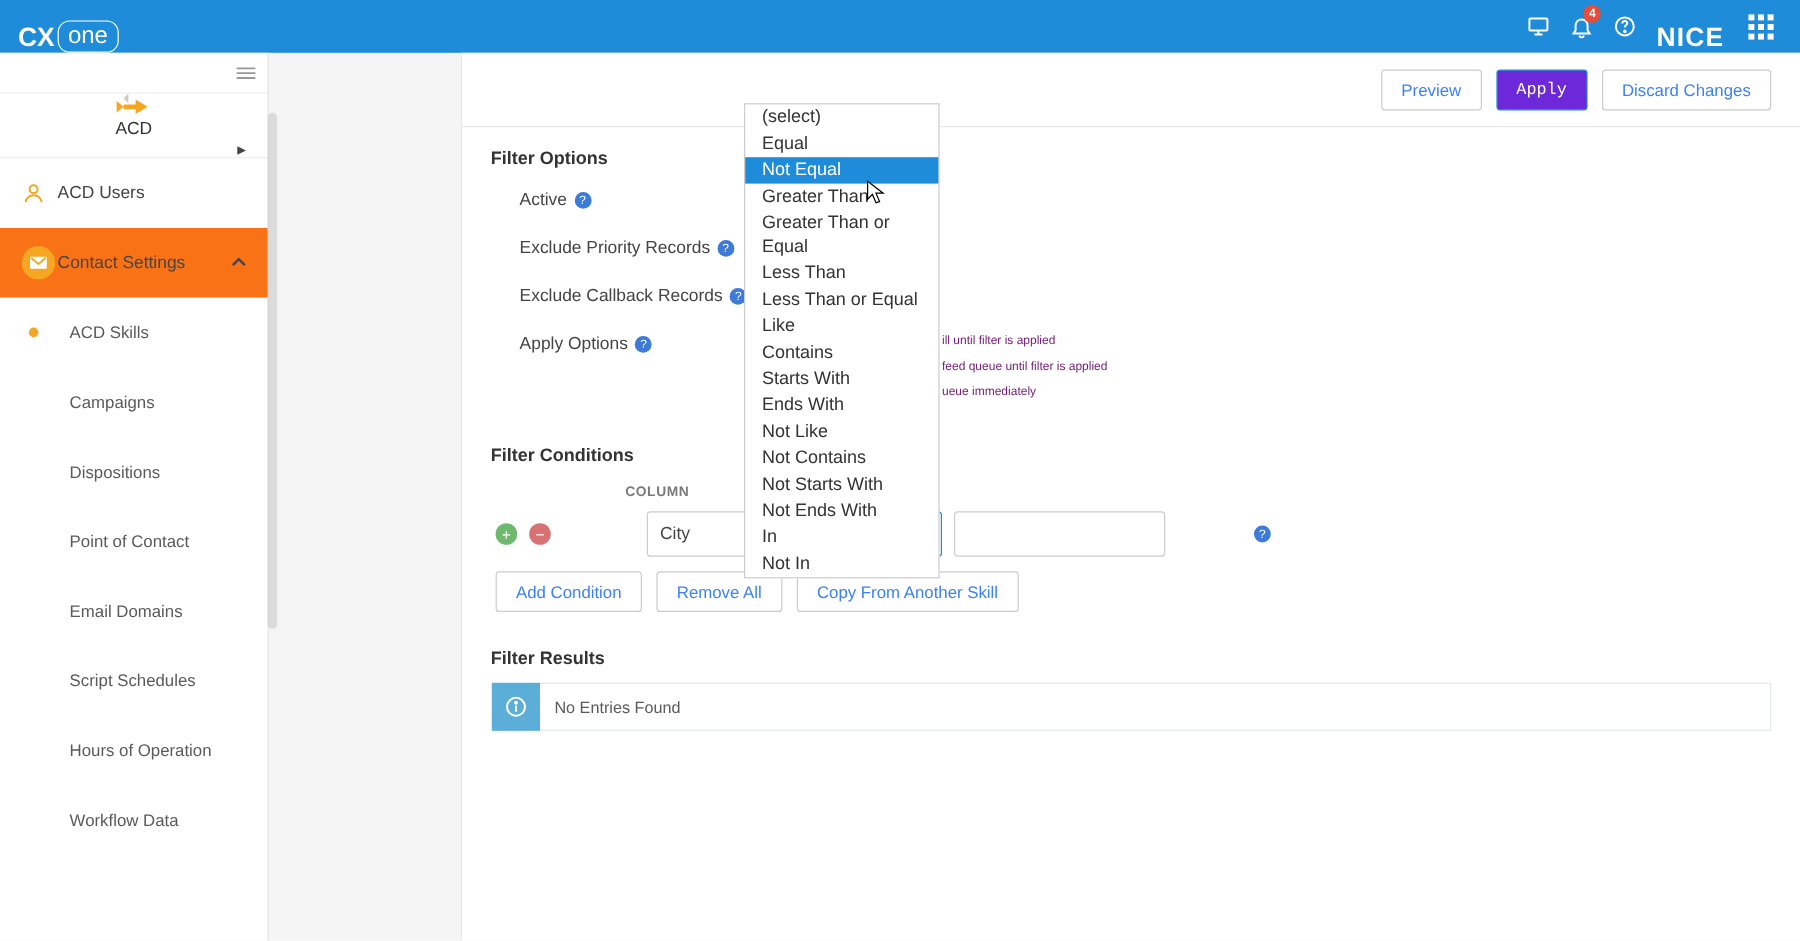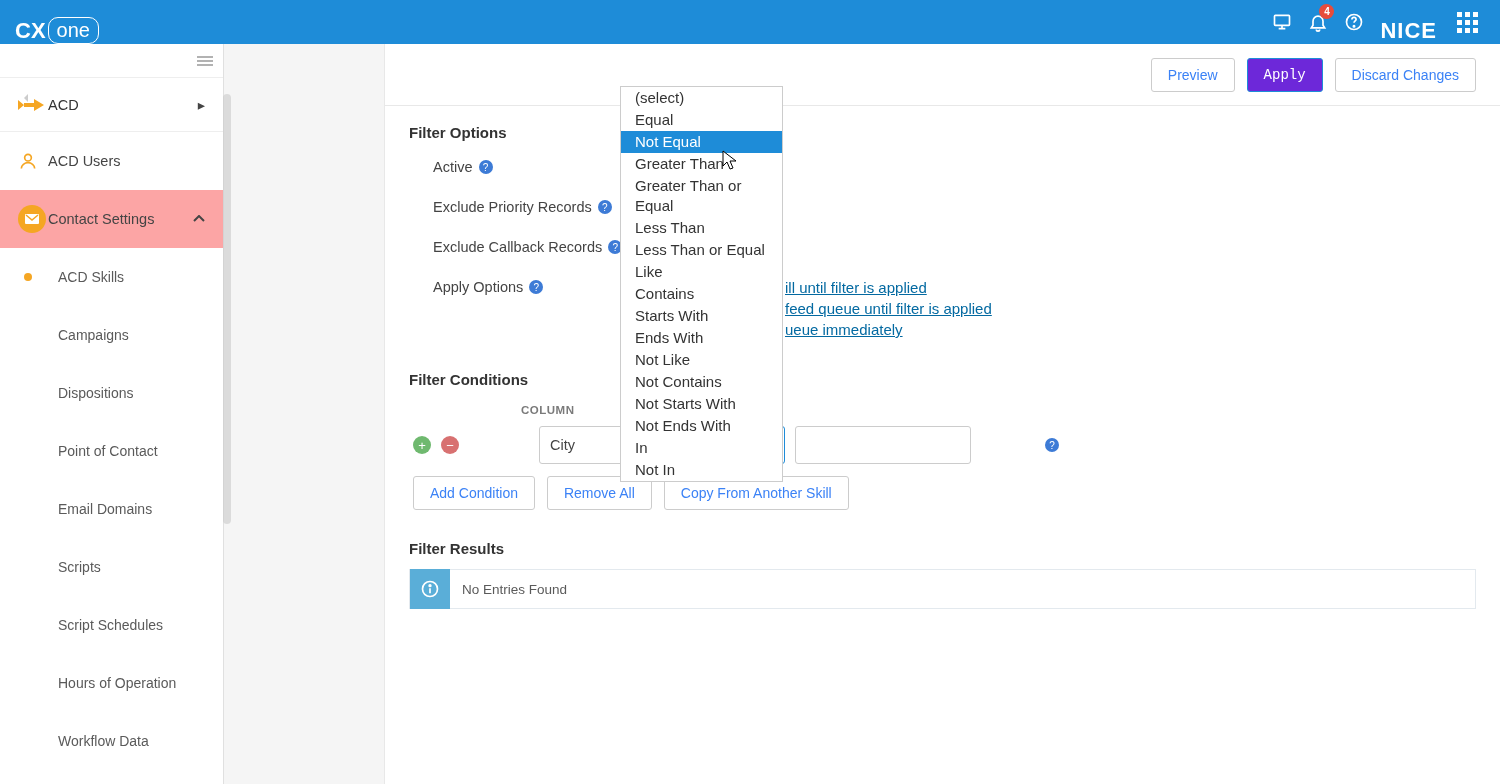--- a/index.html
+++ b/index.html
@@ -17,39 +17,39 @@
   .apps-grid span { width: 5px; height: 5px; background: #fff; }
 
   .layout { display: flex; height: calc(784px - 44px); }
   .sidebar { width: 224px; background: #fff; border-right: 1px solid #e0e0e0; position: relative; }
   .sidebar-scroll { position: absolute; right: -8px; top: 50px; width: 8px; height: 430px; background: #c9c9c9; border-radius: 4px; opacity: 0.6; }
   .collapse-row { height: 34px; display: flex; justify-content: flex-end; align-items: center; padding-right: 10px; border-bottom: 1px solid #eee; }
   .collapse-row .ic { color: #888; }
   .nav-item { display: flex; align-items: center; padding: 0 18px; height: 58px; color: #444; cursor: pointer; font-size: 14.5px; }
   .nav-item .nav-icon { width: 30px; display: flex; align-items: center; justify-content: flex-start; }
   .nav-item .chev { margin-left: auto; color: #444; }
-  .nav-item.selected { background: #fca5a5; }
+  .nav-item.selected { background: #f97316; }
   .nav-item.sub { padding-left: 58px; font-size: 14px; color: #5a5a5a; height: 58px; }
   .nav-item.sub .bullet { width: 8px; height: 8px; border-radius: 50%; background: #f5a623; position: absolute; left: 24px; }
   .nav-item.sub { position: relative; }
-  .nav-item.header-item { height: 54px; border-bottom: 1px solid #eee; font-weight: 500; color: #333; }
+  .nav-item.header-item { height: 54px; border-bottom: 1px solid #eee; font-weight: 500; color: #333; flex-direction: column; }
 
   .content-wrap { flex: 1; display: flex; }
   .gutter { width: 160px; }
   .content { flex: 1; background: #fff; border-left: 1px solid #e8e8e8; padding: 0; position: relative; overflow: visible; }
 
   .top-actions { height: 62px; border-bottom: 1px solid #e8e8e8; display: flex; align-items: center; justify-content: flex-end; padding: 0 24px; gap: 12px; }
   .btn { height: 34px; padding: 0 16px; border: 1px solid #ccc; background: #fff; border-radius: 3px; font-size: 14px; color: #3b82f6; cursor: pointer; display: flex; align-items: center; }
   .btn.primary { background: #6d28d9; color: #fff; border-color: #1e8cd8; font-family: Liberation Mono, monospace; }
 
   .main-area { padding: 18px 24px; position: relative; }
   .section-title { font-size: 15px; font-weight: 600; color: #333; margin-bottom: 12px; }
   .option-row { padding: 6px 0 18px 24px; display: flex; align-items: center; color: #444; font-size: 14.5px; }
   .help { width: 14px; height: 14px; border-radius: 50%; background: #3d7bd6; color: #fff; font-size: 10px; display: inline-flex; align-items: center; justify-content: center; margin-left: 6px; }
-  .hidden-text { color: #0369a1; font-size: 15px; text-decoration: underline; }
+  .hidden-text { color: #701a75; font-size: 10px; }
 
   .cond-header { display: flex; padding: 4px 0 6px 112px; }
   .cond-header .col-label { font-size: 11.5px; color: #7a7a7a; font-weight: 600; letter-spacing: 0.5px; }
 
   .cond-row { display: flex; align-items: center; gap: 10px; padding: 4px 0 10px 4px; }
   .rnd-btn { width: 18px; height: 18px; border-radius: 50%; display: flex; align-items: center; justify-content: center; color: #fff; font-size: 13px; line-height: 1; cursor: pointer; }
   .rnd-add { background: #6fb96f; }
   .rnd-rem { background: #d87171; }
 
   .select-box { height: 38px; border: 1px solid #ccc; border-radius: 3px; background: #fff; display: flex; align-items: center; padding: 0 10px; font-size: 14.5px; color: #444; position: relative; cursor: pointer; }
@@ -174,23 +174,20 @@
         <span>Campaigns</span>
       </div>
     <div class="nav-item sub">
         <span>Dispositions</span>
       </div>
     <div class="nav-item sub">
         <span>Point of Contact</span>
       </div>
     <div class="nav-item sub">
         <span>Email Domains</span>
-      </div>
-    <div class="nav-item sub">
-        <span>Scripts</span>
       </div>
     <div class="nav-item sub">
         <span>Script Schedules</span>
       </div>
     <div class="nav-item sub">
         <span>Hours of Operation</span>
       </div>
     <div class="nav-item sub">
         <span>Workflow Data</span>
       </div>

